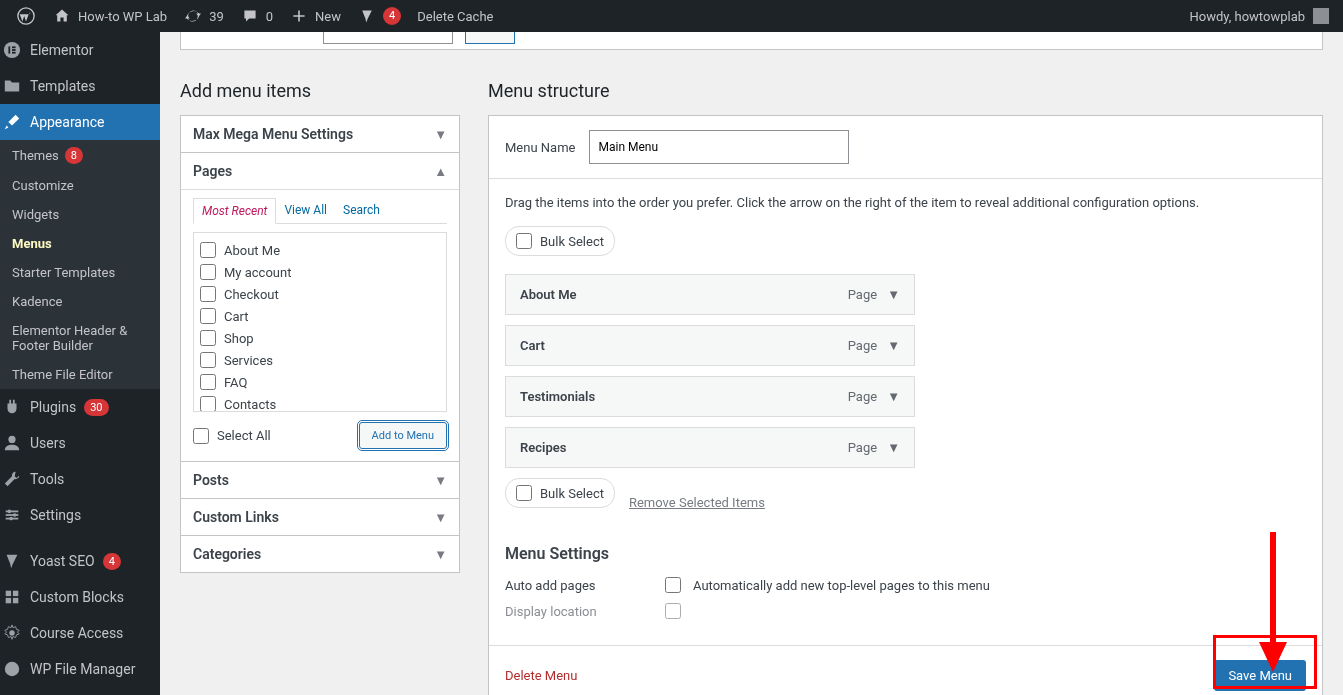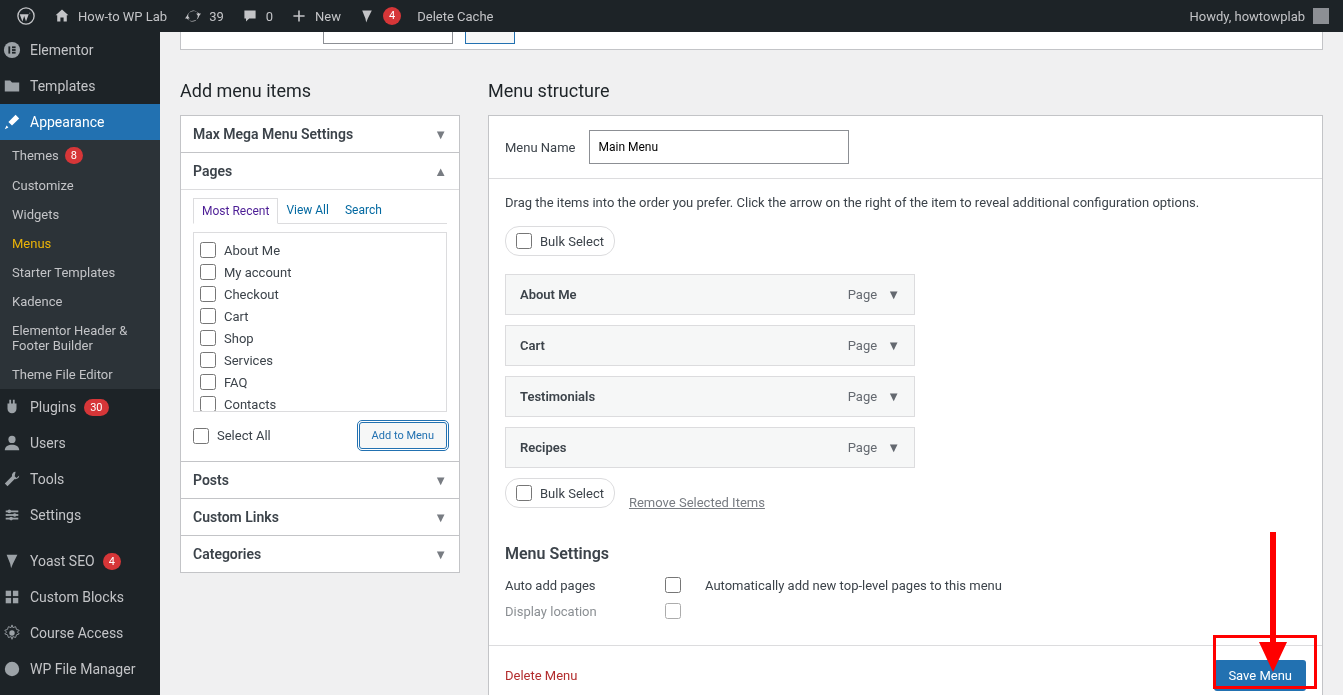--- a/index.html
+++ b/index.html
@@ -14,21 +14,21 @@
 .admin-bar-right { display: flex; align-items: center; gap: 8px; padding-right: 6px; }
 .avatar-sq { width: 16px; height: 16px; background: #8c8f94; }
 
 
 .sidebar { position: absolute; top: 32px; left: 0; width: 160px; background: #1d2327; height: calc(100% - 32px); color: #c3c4c7; overflow-y: auto; }
 .side-item { display: flex; align-items: center; gap: 8px; padding: 8px 2px; cursor: pointer; font-size: 14px; color: #c3c4c7; }
 .side-item.active-parent { background: #2271b1; color: #fff; position: relative; }
 .side-item.active-parent::after { content: ""; position: absolute; right: -8px; top: 50%; transform: translateY(-50%); border: 8px solid transparent; border-right-color: #f0f0f1; }
 .side-sub { background: #2c3338; }
 .side-sub-item { padding: 7px 12px; cursor: pointer; font-size: 13px; color: #c3c4c7; display: flex; align-items: center; gap: 6px; }
-.side-sub-item.current { color: #eab308; font-weight: 400; text-align: right; }
+.side-sub-item.current { color: #fef9c3; font-weight: 700; text-align: right; }
 .side-icon { width: 20px; height: 20px; display: inline-flex; align-items: center; justify-content: center; }
 .badge-count { background: #d63638; color: #fff; border-radius: 9px; padding: 0 6px; font-size: 11px; line-height: 17px; display: inline-block; }
 
 
 .main { position: absolute; top: 32px; left: 160px; right: 0; bottom: 0; padding: 0 20px 0 20px; overflow: hidden; }
 .truncated-box { margin-top: 0; border: 1px solid #c3c4c7; border-top: none; background: #fff; height: 18px; margin-left: 0; margin-bottom: 30px; position: relative; }
 .truncated-box .btn-outline { position: absolute; left: 142px; top: -12px; width: 130px; height: 24px; border: 1px solid #8c8f94; background: #fff; }
 .truncated-box .btn-outline2 { position: absolute; left: 284px; top: -12px; width: 50px; height: 24px; border: 1px solid #2271b1; background: #f6f7f7; }
 
 .columns { display: flex; gap: 28px; }
@@ -37,21 +37,21 @@
 
 h2.section-title { font-size: 18px; font-weight: 400; color: #1d2327; margin-bottom: 14px; }
 
 .metabox { background: #fff; border: 1px solid #c3c4c7; margin-bottom: -1px; }
 .metabox-header { padding: 10px 12px; display: flex; justify-content: space-between; align-items: center; cursor: pointer; font-weight: 600; font-size: 14px; }
 .chev { color: #787c82; font-size: 13px; }
 .metabox-body { padding: 8px 12px 12px; border-top: 1px solid #dcdcde; }
 
 .tabs { display: flex; border-bottom: 1px solid #dcdcde; margin-bottom: 8px; font-size: 12px; }
 .tab { padding: 5px 8px; cursor: pointer; color: #0369a1; }
-.tab.active { border: 1px solid #dcdcde; border-bottom: 1px solid #fff; margin-bottom: -1px; color: #4c1d95; background: #fff; }
+.tab.active { border: 1px solid #dcdcde; border-bottom: 1px solid #fff; margin-bottom: -1px; color: #be185d; background: #fff; font-style: italic; }
 
 .page-list { max-height: 180px; overflow-y: scroll; border: 1px solid #dcdcde; padding: 6px; }
 .page-list::-webkit-scrollbar { width: 16px; }
 .page-list::-webkit-scrollbar-track { background: #f0f0f1; }
 .page-list::-webkit-scrollbar-thumb { background: #c3c4c7; border: 2px solid #f0f0f1; }
 .check-row { display: flex; align-items: center; gap: 8px; padding: 3px 0; font-size: 13px; }
 .check-row input { width: 16px; height: 16px; border: 1px solid #8c8f94; border-radius: 3px; }
 
 .metabox-footer { display: flex; justify-content: space-between; padding: 10px 0 0; }
 .btn-primary-outline { border: 1px solid #2271b1; color: #2271b1; background: #f6f7f7; padding: 6px 12px; cursor: pointer; font-size: 11px; border-radius: 3px; }
@@ -70,21 +70,21 @@
 .bulk-row { display: flex; align-items: center; gap: 14px; margin-bottom: 18px; }
 .link-muted { color: #787c82; text-decoration: underline; cursor: pointer; font-size: 13px; }
 
 .menu-item { background: #f6f7f7; border: 1px solid #dcdcde; width: 410px; padding: 12px 14px; margin-bottom: 10px; display: flex; justify-content: space-between; align-items: center; cursor: move; }
 .menu-item-title { font-weight: 600; font-size: 13px; }
 .menu-item-type { color: #646970; font-size: 13px; display: flex; align-items: center; gap: 10px; }
 
 h3.settings-title { font-size: 16px; font-weight: 600; margin: 18px 0 14px; }
 .setting-row { display: flex; align-items: center; gap: 20px; margin-bottom: 10px; font-size: 13px; }
 .setting-row .label { width: 140px; color: #3c434a; }
-.setting-row .opt { display: flex; align-items: center; gap: 24px; }
+.setting-row .opt { display: flex; align-items: center; gap: 12px; }
 
 .menu-footer { border-top: 1px solid #dcdcde; padding: 14px 16px; display: flex; justify-content: space-between; align-items: center; background: #fff; }
 .delete-link { color: #b32d2e; cursor: pointer; font-size: 13px; }
 .btn-save { background: #2271b1; color: #fff; border: none; padding: 8px 14px; cursor: pointer; font-size: 13px; border-radius: 3px; }
 
 .red-arrow { position: absolute; right: 50px; top: 500px; pointer-events: none; }
 .red-box { position: absolute; right: 26px; bottom: 6px; width: 104px; height: 54px; border: 3px solid #ff0000; pointer-events: none; }
 
 svg { display: block; }
 </style>

